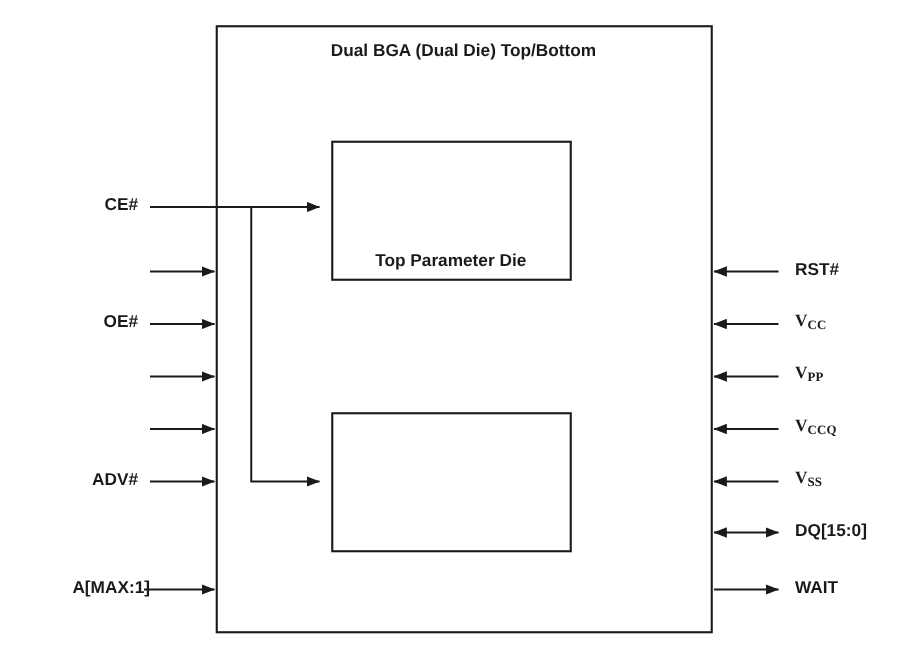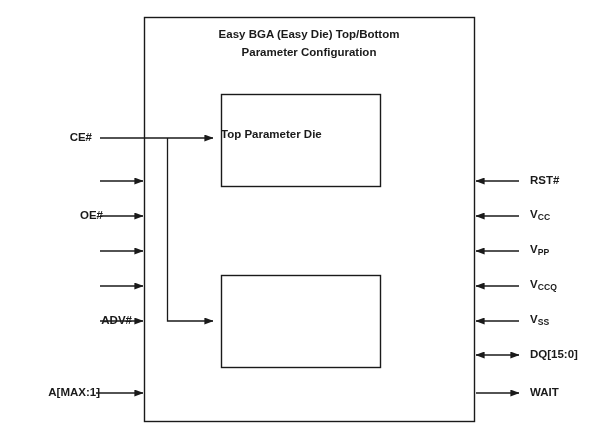--- a/index.html
+++ b/index.html
@@ -45,34 +45,36 @@
     left: 144px;
     top: 26px;
     text-align: center;
     font-size: 11.5px;
     font-weight: bold;
     color: #1a1a1a;
     line-height: 1.55;
   }
   .die-label {
     position: absolute;
+    text-align: center;
     font-size: 11.5px;
     font-weight: bold;
     color: #1a1a1a;
     transform: translateY(-50%);
     white-space: nowrap;
+    margin-top: 40px;
   }
   .sub {
     font-size: 8.6px;
     vertical-align: baseline;
     position: relative;
     top: 2.2px;
     letter-spacing: 0.1px;
   }
-  .vlab { letter-spacing: 0px; }
+  .vlab { letter-spacing: 0px; font-family: Liberation Serif, serif; }
 </style>
 </head>
 <body>
 
 <div id="canvas">
 
   <svg class="layer" viewBox="0 0 604 434" xmlns="http://www.w3.org/2000/svg">
     <defs>
       <marker id="arrowR" markerWidth="9" markerHeight="7" refX="8.6" refY="3.5" orient="auto" markerUnits="userSpaceOnUse">
         <path d="M0,0 L9,3.5 L0,7 z" fill="#1a1a1a"></path>
@@ -101,29 +103,28 @@
     <path d="M476,181 L519,181" stroke="#1a1a1a" stroke-width="1.3" fill="none" marker-start="url(#arrowL)"></path>
     <path d="M476,216 L519,216" stroke="#1a1a1a" stroke-width="1.3" fill="none" marker-start="url(#arrowL)"></path>
     <path d="M476,251 L519,251" stroke="#1a1a1a" stroke-width="1.3" fill="none" marker-start="url(#arrowL)"></path>
     <path d="M476,286 L519,286" stroke="#1a1a1a" stroke-width="1.3" fill="none" marker-start="url(#arrowL)"></path>
     <path d="M476,321 L519,321" stroke="#1a1a1a" stroke-width="1.3" fill="none" marker-start="url(#arrowL)"></path>
     <path d="M476,355 L519,355" stroke="#1a1a1a" stroke-width="1.3" fill="none" marker-start="url(#arrowL)" marker-end="url(#arrowR)"></path>
     <path d="M476,393 L519,393" stroke="#1a1a1a" stroke-width="1.3" fill="none" marker-end="url(#arrowR)"></path>
   </svg>
 
   <div class="title">
-    <div>Easy BGA (Easy Die) Top/Bottom</div>
-    <div>Parameter Configuration</div>
+    <div>Dual BGA (Dual Die) Top/Bottom</div>
   </div>
 
   <div class="die-label" style="left:221px; top:134px; width:159px;">Top Parameter Die</div>
 
   <div class="lbl lbl-left" style="left:0px; top:138px; width:92px;">CE#</div>
-  <div class="lbl lbl-left" style="left:0px; top:216px; width:92px;padding-left:11px;">OE#</div>
-  <div class="lbl lbl-left" style="left:0px; top:321px; width:92px;padding-left:40px;">ADV#</div>
+  <div class="lbl lbl-left" style="left:0px; top:216px; width:92px;">OE#</div>
+  <div class="lbl lbl-left" style="left:0px; top:321px; width:92px;">ADV#</div>
   <div class="lbl lbl-left" style="left:12px; top:393px; width:88px;">A[MAX:1]</div>
 
   <div class="lbl lbl-right" style="left:530px; top:181px;">
     <span>RST#</span>
   </div>
 
   <div class="lbl lbl-right vlab" style="left:530px; top:215px;">
     <span>V</span><span class="sub">CC</span>
   </div>
 

